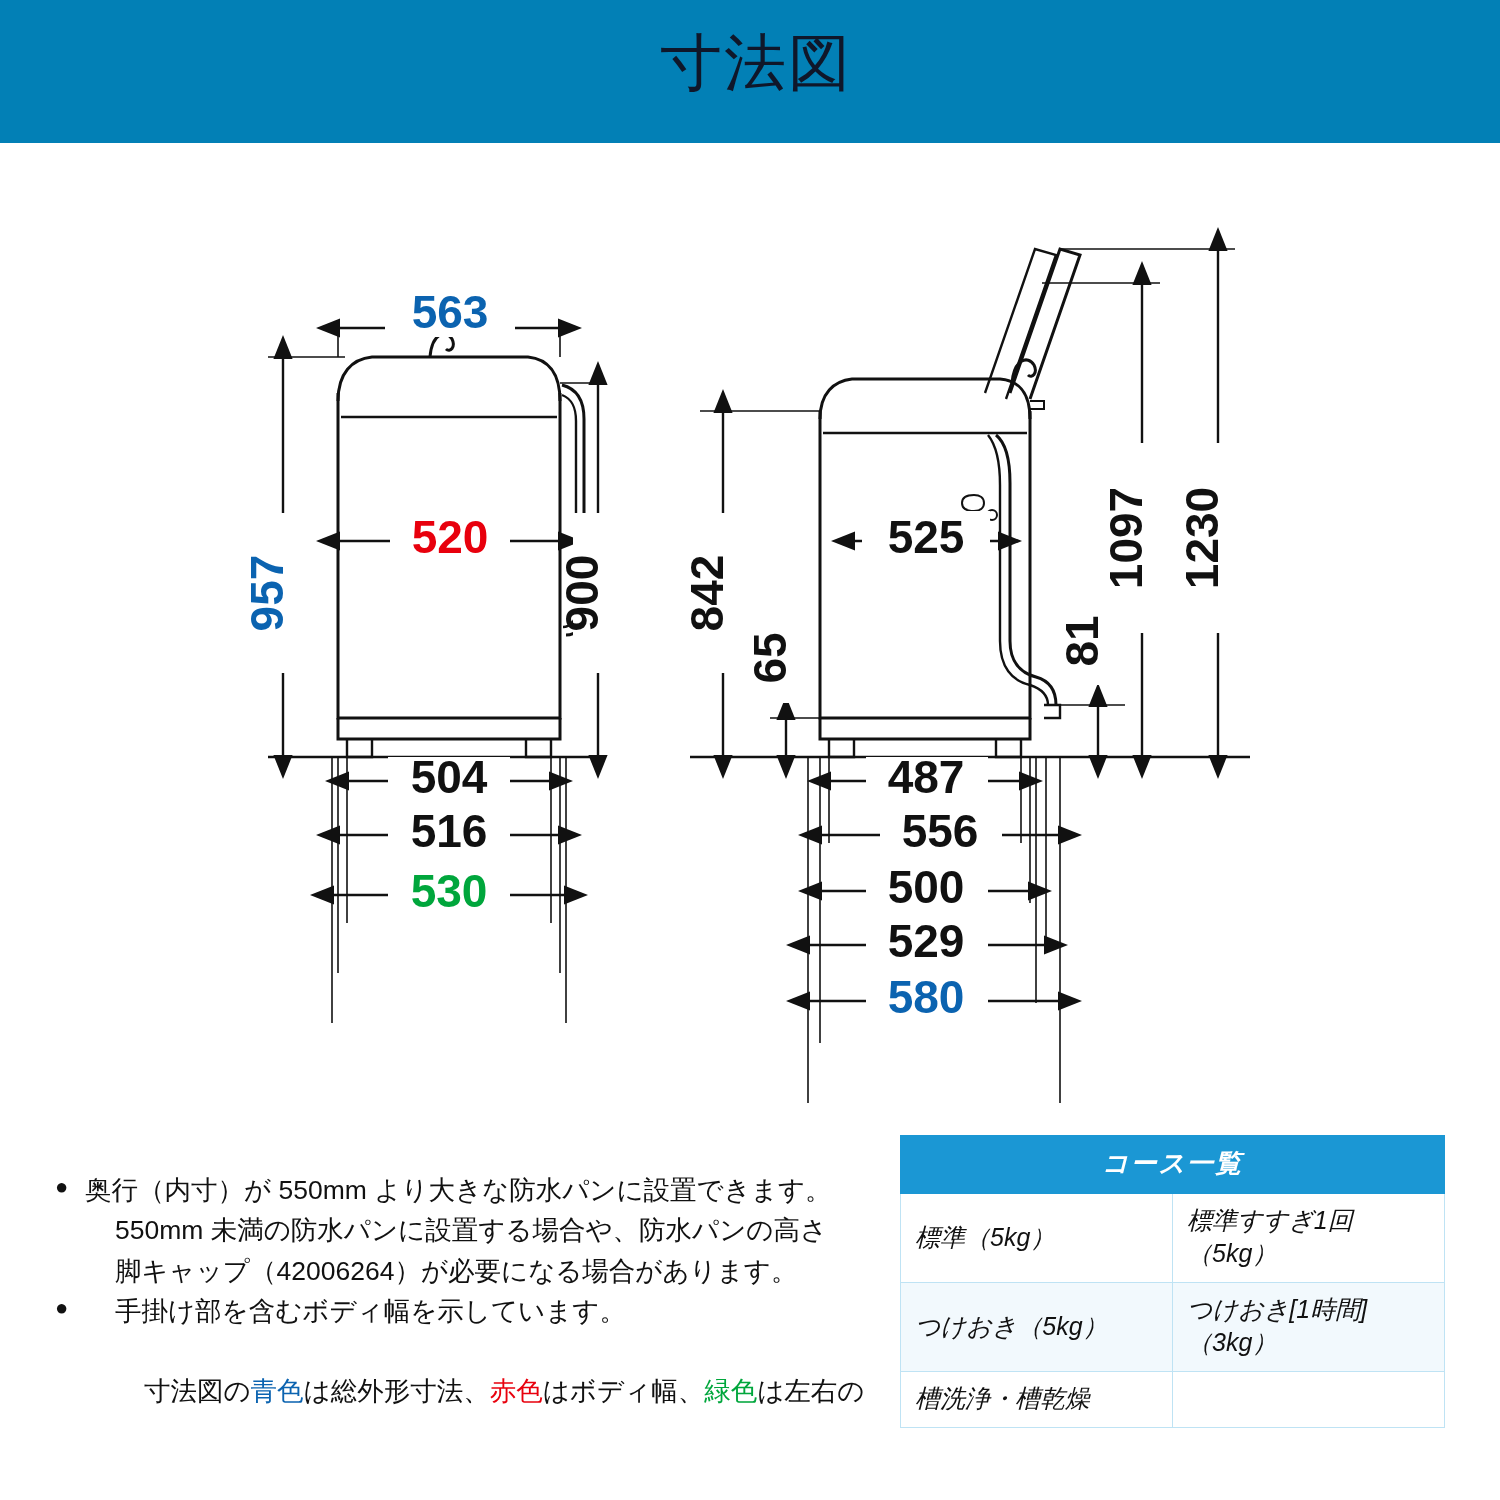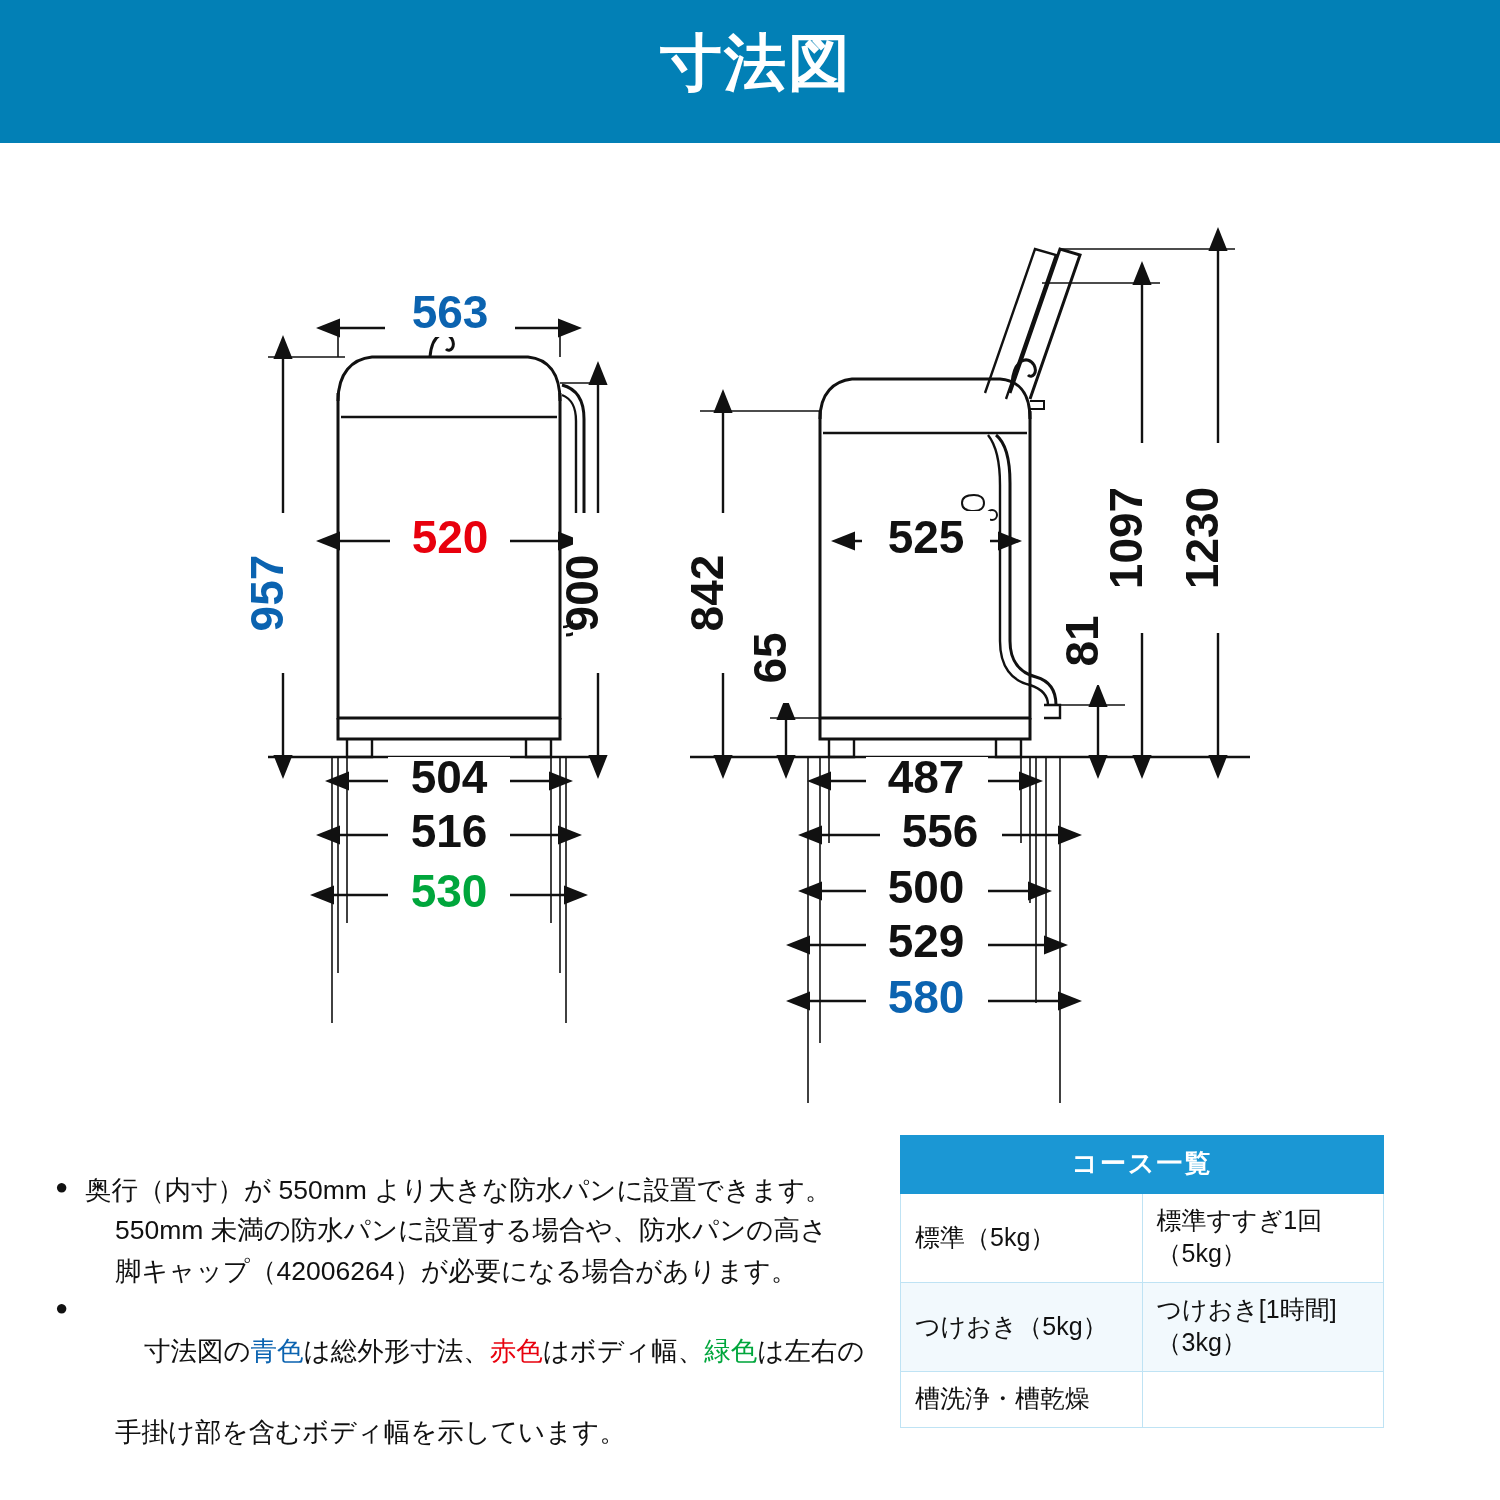--- a/index.html
+++ b/index.html
@@ -27,22 +27,22 @@
     top: 0;
     width: 1500px;
     height: 143px;
     background: #0280b6;
   }
   .header-title {
     position: absolute;
     left: 660px;
     top: 32px;
     font-size: 62px;
-    font-weight: bold;
-    color: #ffffff;
+    font-weight: normal;
+    color: #0f172a;
     letter-spacing: 2px;
     line-height: 1;
   }
   
   .drawing {
     position: absolute;
     left: 0;
     top: 143px;
     width: 1337px;
     height: 960px;
@@ -75,23 +75,24 @@
     padding-left: 30px;
   }
   .red-txt { color: #e8000d; }
   .green-txt { color: #00a63c; }
   .blue-txt { color: #0b63b0; }
   
   .course-table {
     position: absolute;
     left: 900px;
     top: 1135px;
-    width: 484px;
+    width: 545px;
     border-collapse: collapse;
     font-size: 25px;
+    font-style: italic;
   }
   .course-table th {
     background: #1b97d4;
     color: #ffffff;
     font-weight: bold;
     font-size: 26px;
     padding: 10px 0 12px 0;
     text-align: center;
     border: 1px solid #1b97d4;
     letter-spacing: 2px;
@@ -301,24 +302,24 @@
     </svg>
   </div>
 
   <div class="notes">
     <div class="note-bullet">
       <div class="note-line">奥行（内寸）が 550mm より大きな防水パンに設置できます。</div>
       <div class="note-line note-indent">550mm 未満の防水パンに設置する場合や、防水パンの高さ</div>
       <div class="note-line note-indent">脚キャップ（42006264）が必要になる場合があります。</div>
     </div>
     <div class="note-bullet">
+      <div class="note-line note-indent">手掛け部を含むボディ幅を示しています。</div>
       <div class="note-line">
         <span>寸法図の</span><span class="blue-txt">青色</span><span>は総外形寸法、</span><span class="red-txt">赤色</span><span>はボディ幅、</span><span class="green-txt">緑色</span><span>は左右の</span>
       </div>
-      <div class="note-line note-indent">手掛け部を含むボディ幅を示しています。</div>
     </div>
   </div>
 
   <table class="course-table">
     <thead>
       <tr>
         <th colspan="2">コース一覧</th>
       </tr>
     </thead>
     <tbody>

